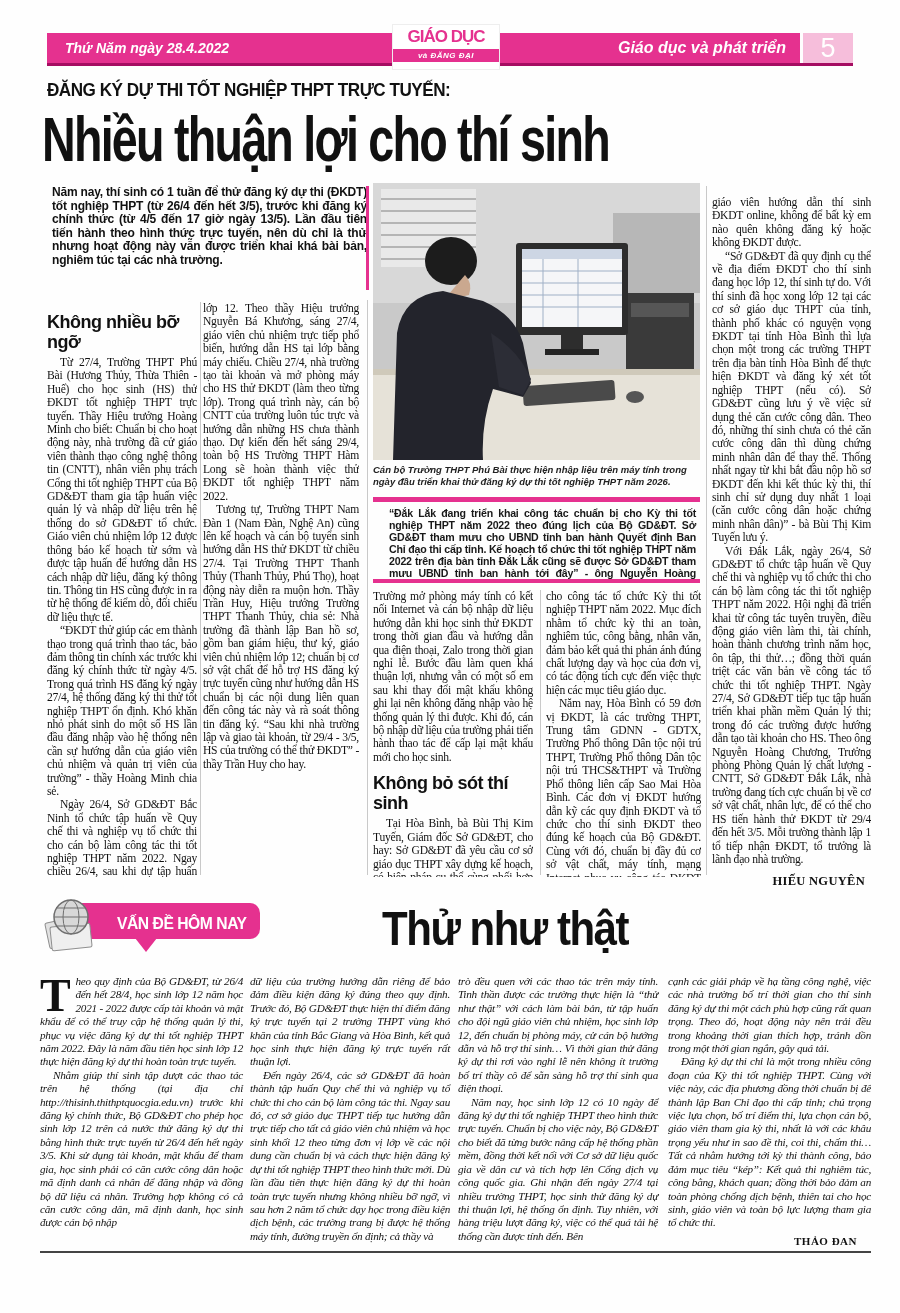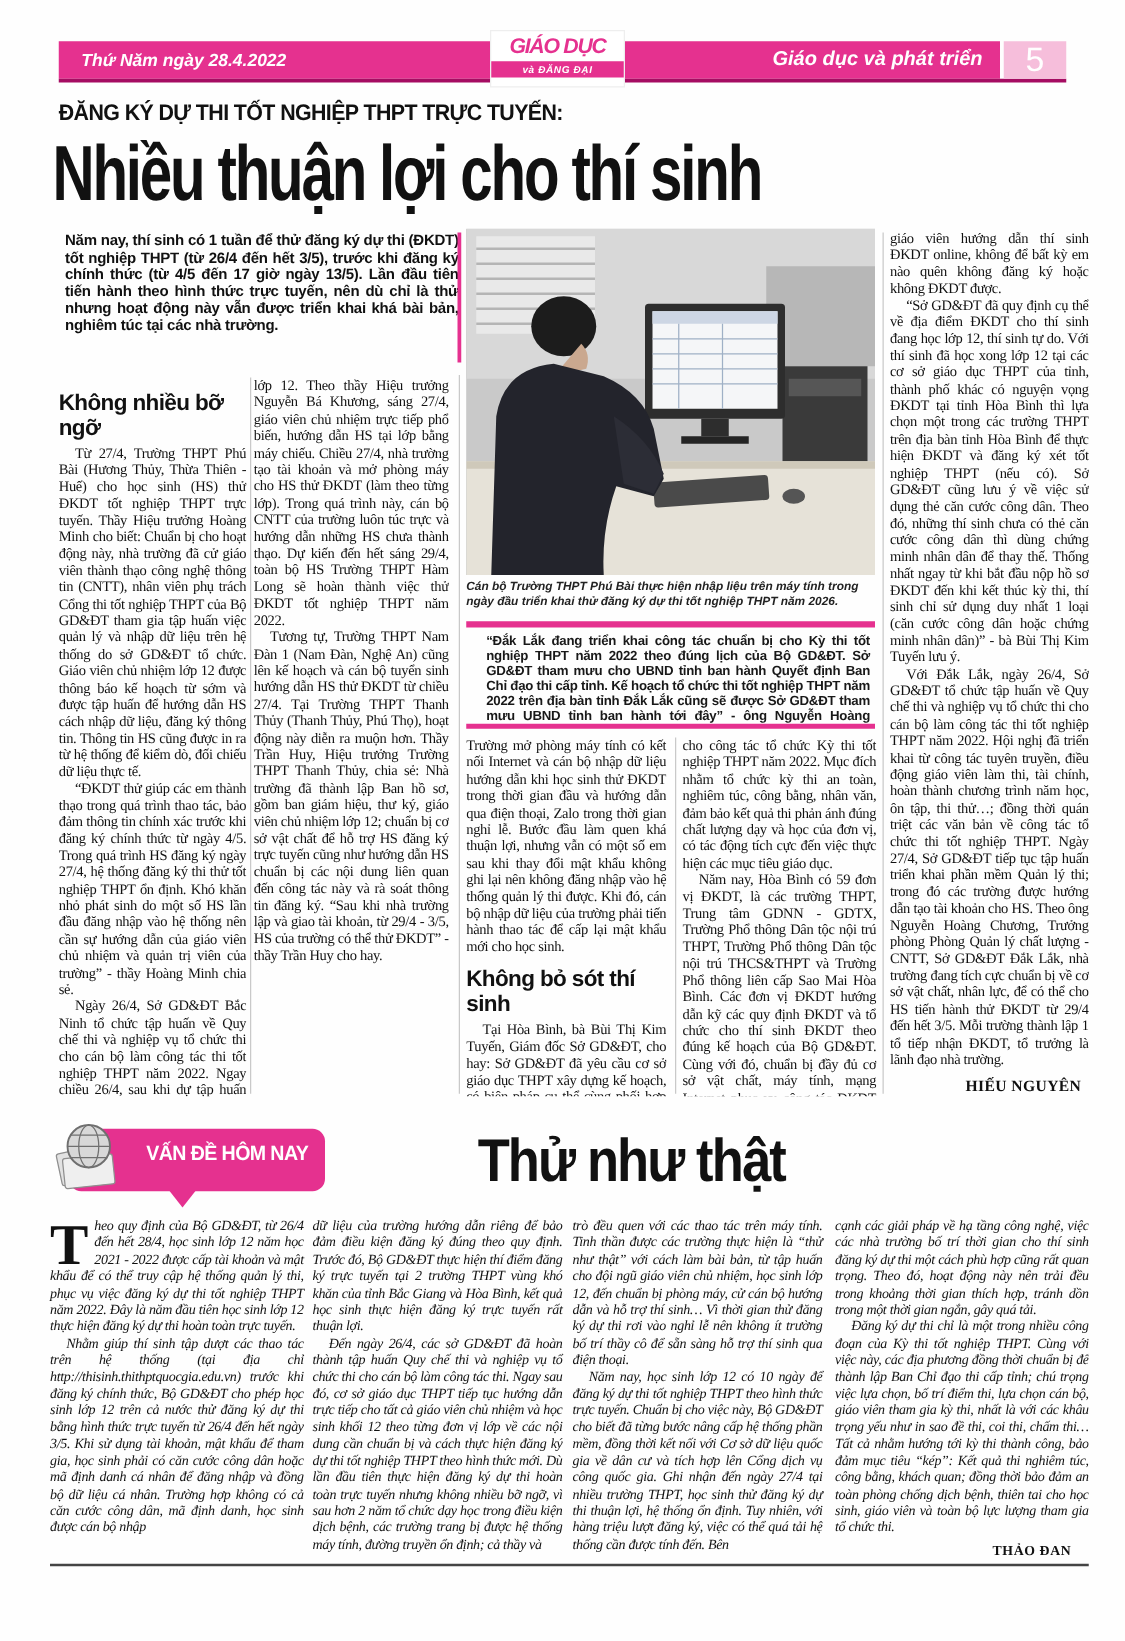--- a/index.html
+++ b/index.html
@@ -10,21 +10,21 @@
   
   .topbar{left:47px;top:33px;width:753px;height:30px;background:#e5318f;display:flex;
           align-items:center;justify-content:space-between;padding:0;box-sizing:border-box;}
   .topbar-underline{left:47px;top:63px;width:806px;height:3px;background:#a50d62;}
   .date{color:#fff;font-family:"Liberation Sans",sans-serif;font-weight:700;font-style:italic;
         font-size:14px;padding-left:18px;}
   .section-name{color:#fff;font-family:"Liberation Sans",sans-serif;font-weight:700;font-style:italic;
         font-size:16px;padding-right:14px;}
   .logo-box{left:392px;top:24px;width:108px;height:46px;background:#fff;text-align:center;
         border:1px solid #eee;box-sizing:border-box;z-index:3;}
-  .logo-top{color:#e5318f;font-family:"Liberation Sans",sans-serif;font-weight:800;font-style:italic;
+  .logo-top{color:#e5318f;font-family:"Liberation Sans",sans-serif;font-weight:800;
         font-size:17px;letter-spacing:-1px;line-height:24px;}
   .logo-bottom{background:#e5318f;color:#fff;font-family:"Liberation Sans",sans-serif;font-weight:700;
         font-style:italic;font-size:8px;line-height:13px;letter-spacing:0.5px;}
   .pagenum-box{left:803px;top:33px;width:50px;height:30px;background:#f6bedb;color:#fff;
         font-family:"Liberation Sans",sans-serif;font-size:27px;line-height:30px;text-align:center;}
 
   
   .kicker{left:47px;top:80px;font-family:"Liberation Sans",sans-serif;font-weight:800;font-size:18px;
         letter-spacing:-0.5px;transform:scaleX(0.95);transform-origin:left;}
   .headline{left:42px;top:103px;width:760px;font-family:"Liberation Sans",sans-serif;font-weight:800;
@@ -50,21 +50,21 @@
         letter-spacing:-0.5px;margin:12px 0 4px 0;line-height:20px;}
   .subhead.mid{margin-top:9px;}
   .flexcol{display:flex;flex-direction:column;}
   .flow{flex:1;overflow:hidden;}
   .byline{font-family:"Liberation Serif",serif;font-weight:700;font-size:12.5px;text-align:right;
         padding:3px 6px 0 0;letter-spacing:0.3px;}
 
   .vrule{position:absolute;width:1px;background:#c9c9c9;}
 
   
-  .badge{left:55px;top:903px;width:205px;height:50px;background:#e5318f;border-radius:10px;z-index:2;}
+  .badge{left:55px;top:903px;width:205px;height:36px;background:#e5318f;border-radius:10px;z-index:2;}
   .badge:after{content:"";position:absolute;left:80px;bottom:-13px;border-left:11px solid transparent;
         border-right:11px solid transparent;border-top:14px solid #e5318f;}
   .badge-label{position:absolute;left:62px;top:11px;color:#fff;font-family:"Liberation Sans",sans-serif;
         font-weight:800;font-size:16.5px;letter-spacing:-0.5px;transform:scaleX(0.95);transform-origin:left;}
   .badge-icon{position:absolute;left:-14px;top:-10px;}
   .feature-headline{left:0;top:901px;width:1010px;text-align:center;font-family:"Liberation Sans",sans-serif;
         font-weight:800;font-size:42px;letter-spacing:-1.5px;transform:scaleY(1.15);transform-origin:top;}
   .fcol{position:absolute;top:975px;height:272px;}
   .fcol p{margin:0;font-style:italic;font-size:11.2px;line-height:13.4px;letter-spacing:-0.25px;text-align:justify;}
   .fcol p.ind{text-indent:13px;}
@@ -164,21 +164,21 @@
     <p>Trường mở phòng máy tính có kết nối Internet và cán bộ nhập dữ liệu hướng dẫn khi học sinh thử ĐKDT trong thời gian đầu và hướng dẫn qua điện thoại, Zalo trong thời gian nghỉ lễ. Bước đầu làm quen khá thuận lợi, nhưng vẫn có một số em sau khi thay đổi mật khẩu không ghi lại nên không đăng nhập vào hệ thống quản lý thi được. Khi đó, cán bộ nhập dữ liệu của trường phải tiến hành thao tác để cấp lại mật khẩu mới cho học sinh.</p>
     <div class="subhead mid">Không bỏ sót thí sinh</div>
     <p class="ind">Tại Hòa Bình, bà Bùi Thị Kim Tuyến, Giám đốc Sở GD&amp;ĐT, cho hay: Sở GD&amp;ĐT đã yêu cầu cơ sở giáo dục THPT xây dựng kế hoạch, có biện pháp cụ thể cùng phối hợp với các cấp, ngành trên địa bàn tích cực chuẩn bị mọi mặt</p>
   </div>
 
   <div class="col" style="left:546px;top:590px;width:155px;height:287px;">
     <p>cho công tác tổ chức Kỳ thi tốt nghiệp THPT năm 2022. Mục đích nhằm tổ chức kỳ thi an toàn, nghiêm túc, công bằng, nhân văn, đảm bảo kết quả thi phản ánh đúng chất lượng dạy và học của đơn vị, có tác động tích cực đến việc thực hiện các mục tiêu giáo dục.</p>
     <p class="ind">Năm nay, Hòa Bình có 59 đơn vị ĐKDT, là các trường THPT, Trung tâm GDNN - GDTX, Trường Phổ thông Dân tộc nội trú THPT, Trường Phổ thông Dân tộc nội trú THCS&amp;THPT và Trường Phổ thông liên cấp Sao Mai Hòa Bình. Các đơn vị ĐKDT hướng dẫn kỹ các quy định ĐKDT và tổ chức cho thí sinh ĐKDT theo đúng kế hoạch của Bộ GD&amp;ĐT. Cùng với đó, chuẩn bị đầy đủ cơ sở vật chất, máy tính, mạng Internet phục vụ công tác ĐKDT của thí sinh. Bố trí cán bộ,</p>
   </div>
 
-  <div class="col flexcol" style="left:712px;top:184px;width:159px;height:693px;justify-content:center;">
+  <div class="col flexcol" style="left:712px;top:196px;width:159px;height:693px;justify-content:center;">
     <div class="flow">
       <p>giáo viên hướng dẫn thí sinh ĐKDT online, không để bất kỳ em nào quên không đăng ký hoặc không ĐKDT được.</p>
       <p class="ind">“Sở GD&amp;ĐT đã quy định cụ thể về địa điểm ĐKDT cho thí sinh đang học lớp 12, thí sinh tự do. Với thí sinh đã học xong lớp 12 tại các cơ sở giáo dục THPT của tỉnh, thành phố khác có nguyện vọng ĐKDT tại tỉnh Hòa Bình thì lựa chọn một trong các trường THPT trên địa bàn tỉnh Hòa Bình để thực hiện ĐKDT và đăng ký xét tốt nghiệp THPT (nếu có). Sở GD&amp;ĐT cũng lưu ý về việc sử dụng thẻ căn cước công dân. Theo đó, những thí sinh chưa có thẻ căn cước công dân thì dùng chứng minh nhân dân để thay thế. Thống nhất ngay từ khi bắt đầu nộp hồ sơ ĐKDT đến khi kết thúc kỳ thi, thí sinh chỉ sử dụng duy nhất 1 loại (căn cước công dân hoặc chứng minh nhân dân)” - bà Bùi Thị Kim Tuyến lưu ý.</p>
       <p class="ind">Với Đắk Lắk, ngày 26/4, Sở GD&amp;ĐT tổ chức tập huấn về Quy chế thi và nghiệp vụ tổ chức thi cho cán bộ làm công tác thi tốt nghiệp THPT năm 2022. Hội nghị đã triển khai từ công tác tuyên truyền, điều động giáo viên làm thi, tài chính, hoàn thành chương trình năm học, ôn tập, thi thử…; đồng thời quán triệt các văn bản về công tác tổ chức thi tốt nghiệp THPT. Ngày 27/4, Sở GD&amp;ĐT tiếp tục tập huấn triển khai phần mềm Quản lý thi; trong đó các trường được hướng dẫn tạo tài khoản cho HS. Theo ông Nguyễn Hoàng Chương, Trưởng phòng Phòng Quản lý chất lượng - CNTT, Sở GD&amp;ĐT Đắk Lắk, nhà trường đang tích cực chuẩn bị về cơ sở vật chất, nhân lực, để có thể cho HS tiến hành thử ĐKDT từ 29/4 đến hết 3/5. Mỗi trường thành lập 1 tổ tiếp nhận ĐKDT, tổ trưởng là lãnh đạo nhà trường.</p>
     </div>
     <div class="byline">HIẾU NGUYÊN</div>
   </div>
 
   <div class="abs badge">
     <span class="badge-icon">

